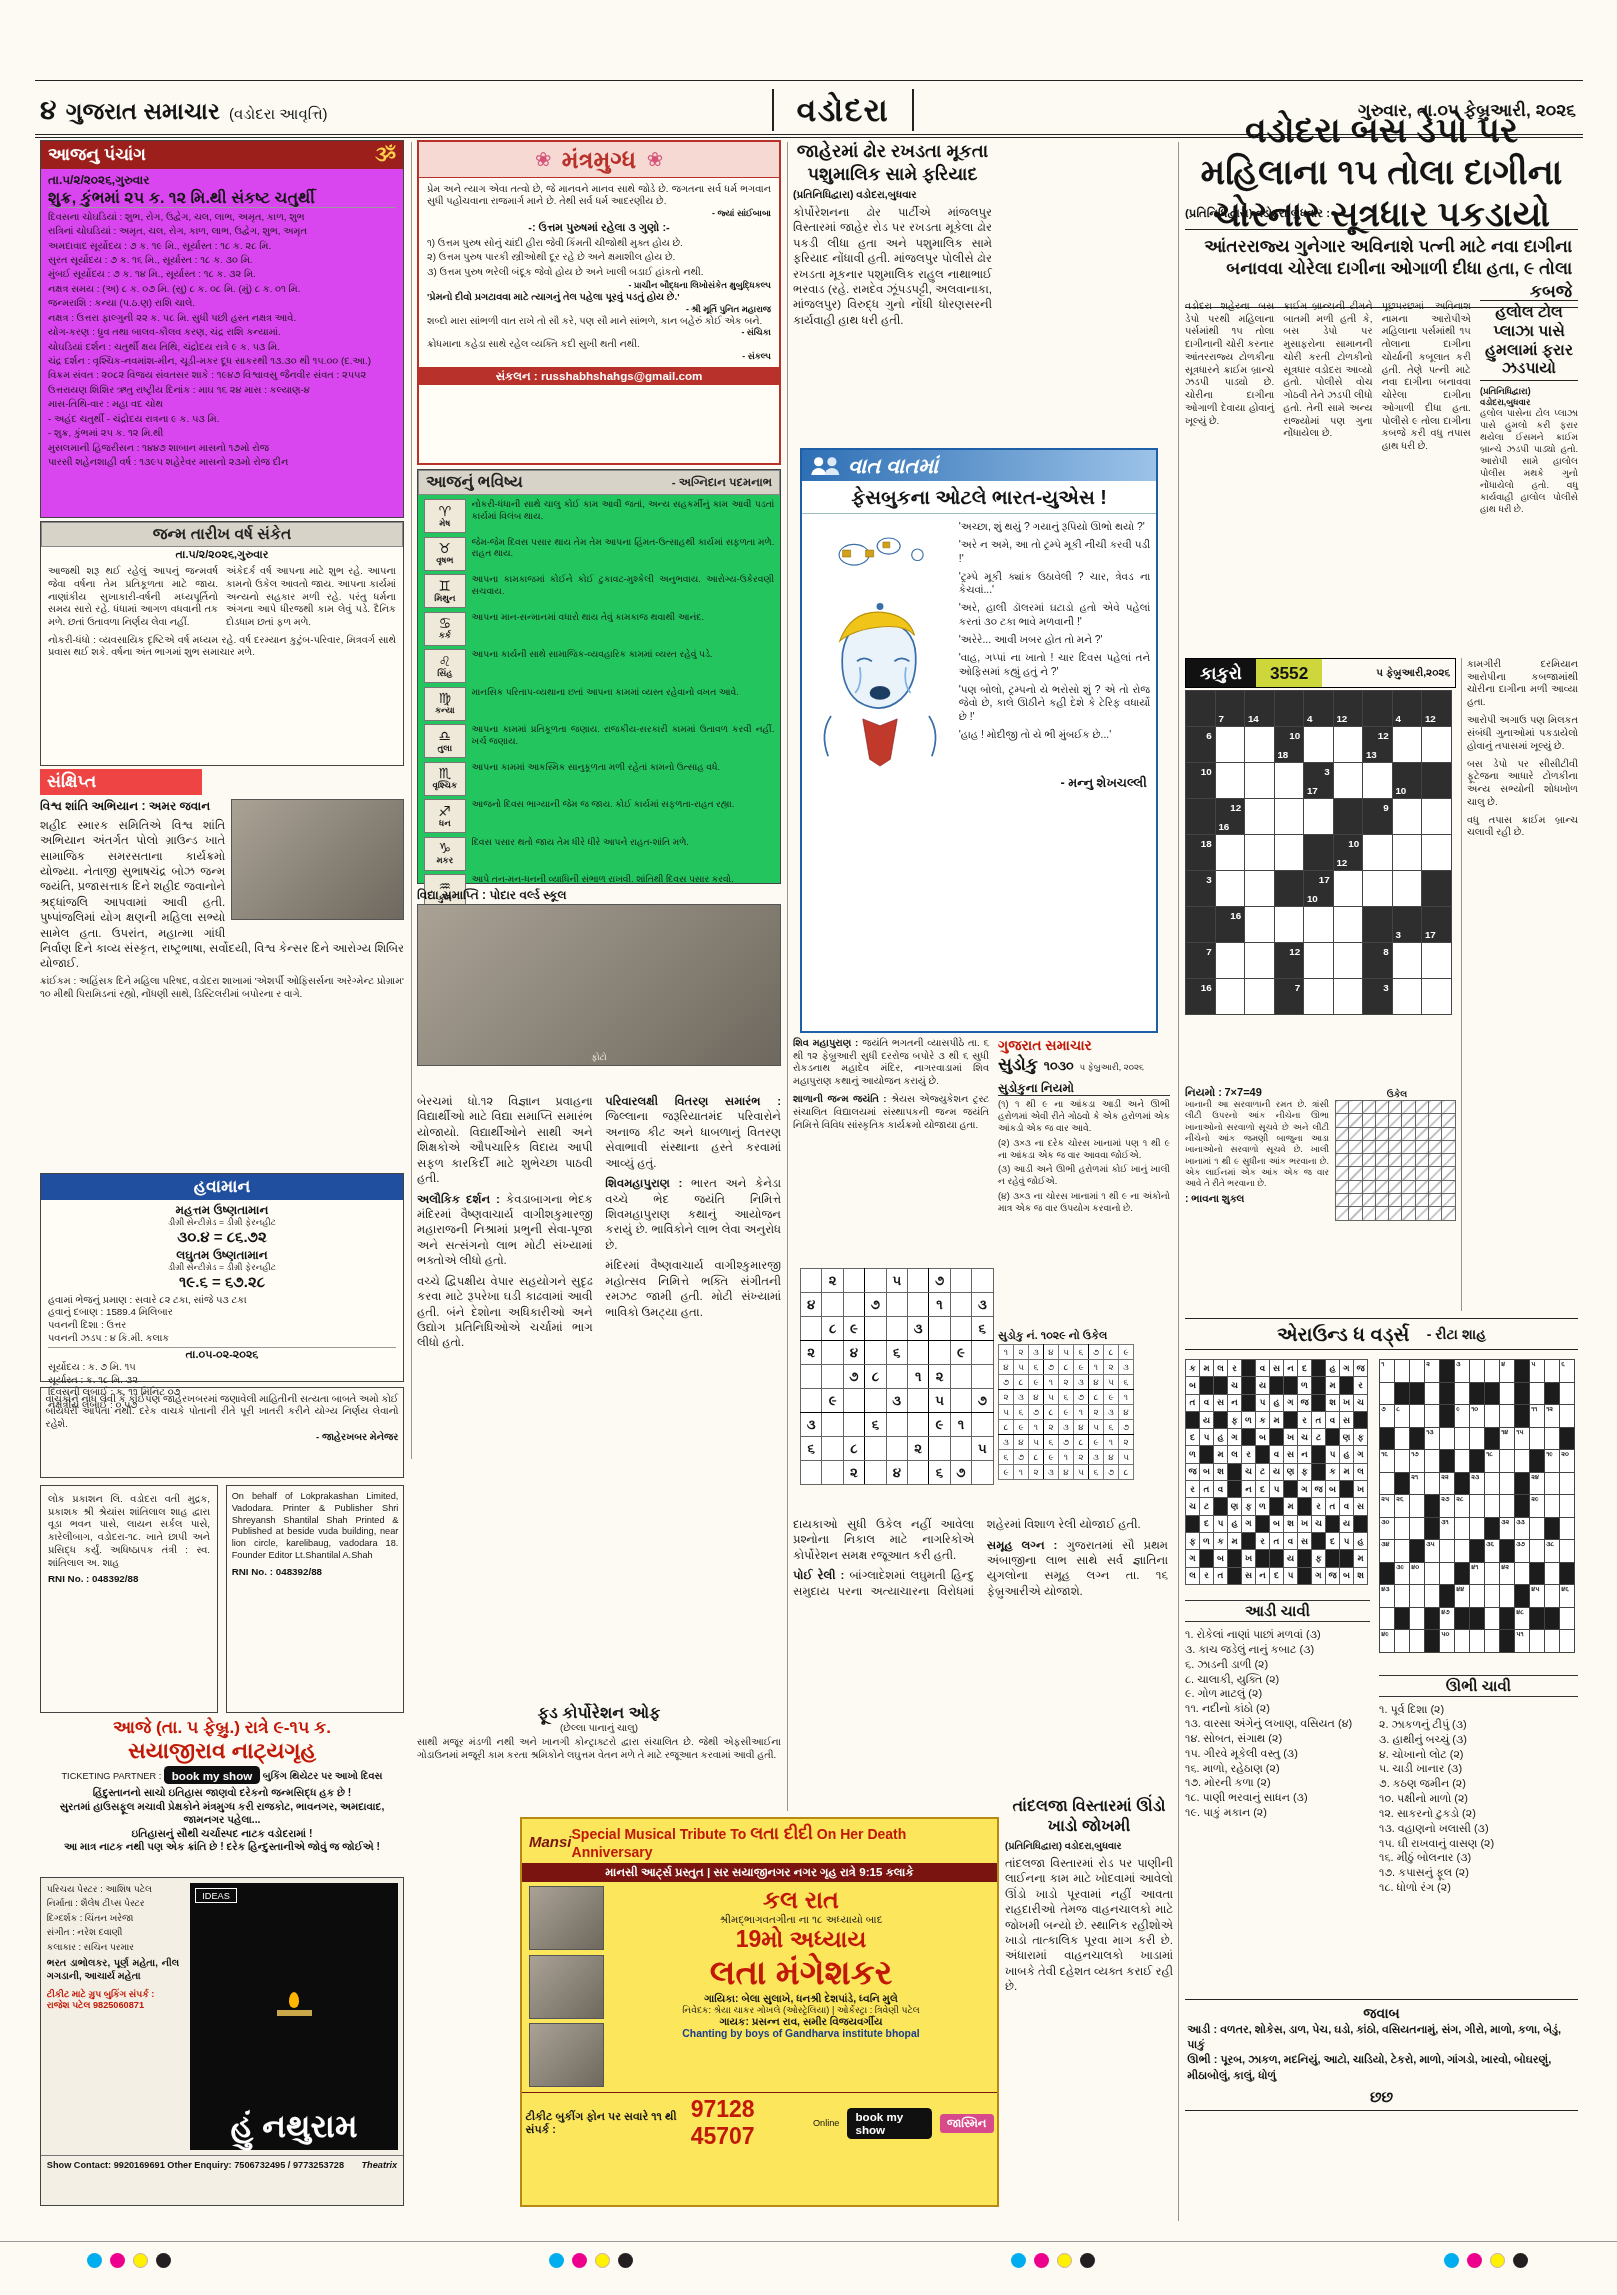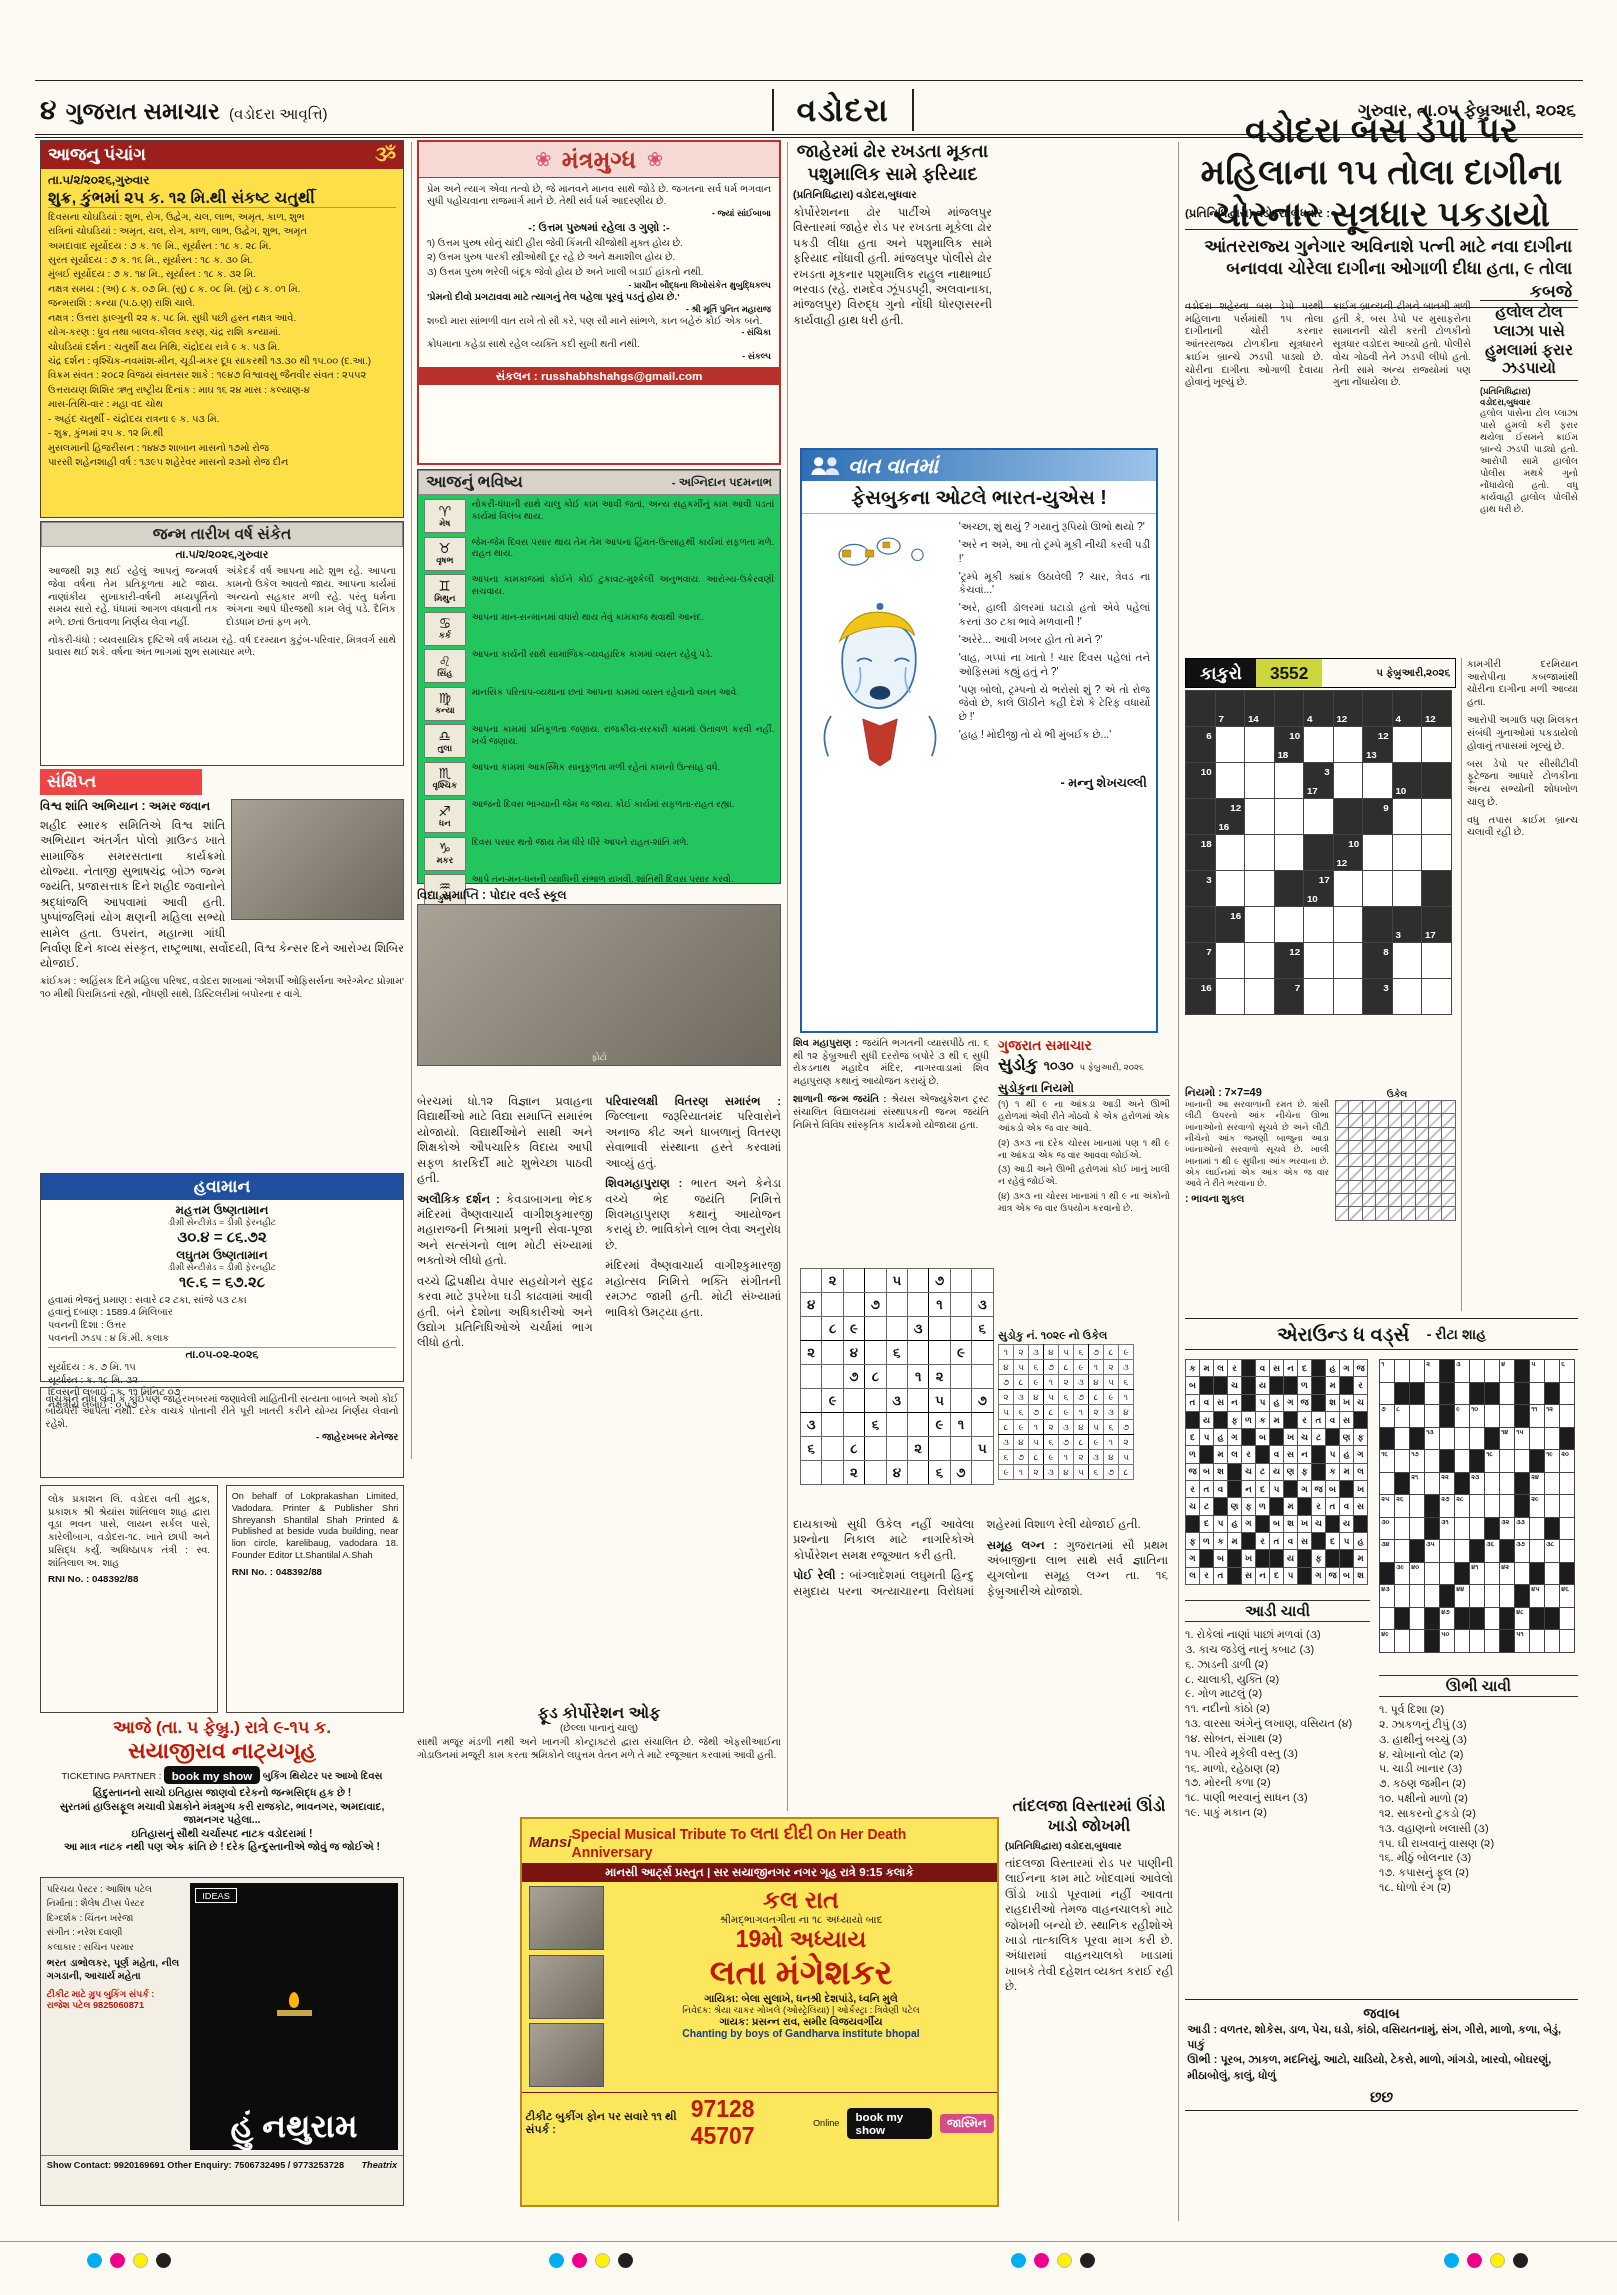--- a/index.html
+++ b/index.html
@@ -104,21 +104,21 @@
     </div>
     <div class="city-box">વડોદરા</div>
     <div class="dateline">ગુરુવાર, તા.૦૫ ફેબ્રુઆરી, ૨૦૨૬</div>
   </div>
   <div class="abs dbl" style="left:35px;top:134px;width:1548px"></div>
 
   <div class="vline" style="left:411px;top:142px;height:1317px"></div>
   <div class="vline" style="left:787px;top:142px;height:1669px"></div>
   <div class="vline" style="left:1178px;top:142px;height:2079px"></div>
 
-  <div class="abs boxed" style="left:40px;top:140px;width:364px;height:378px;background:#fde047">
+  <div class="abs boxed" style="left:40px;top:140px;width:364px;height:378px;background:#d946ef">
     <div class="bar bar-maroon" style="justify-content:space-between">
       <span class="sec-title">આજનુ પંચાંગ</span>
       <span style="font-size:19.6px;color:#ffd34d">ૐ</span>
     </div>
     <div style="padding:4.6px 7px">
       <div class="b" style="font-size:12px">તા.૫/૨/૨૦૨૬,ગુરુવાર</div>
       <div class="b" style="font-size:16px;margin:2.3px 0;border-bottom:0.6px solid #999;padding-bottom:0">શુક્ર, કુંભમાં ૨૫ ક. ૧૨ મિ.થી સંકષ્ટ ચતુર્થી</div>
       <div>
           <div class="body-xs" style="margin-bottom:1.7px">દિવસના ચોઘડિયાં : શુભ, રોગ, ઉદ્વેગ, ચલ, લાભ, અમૃત, કાળ, શુભ</div>
           <div class="body-xs" style="margin-bottom:1.7px">રાત્રિનાં ચોઘડિયાં : અમૃત, ચલ, રોગ, કાળ, લાભ, ઉદ્વેગ, શુભ, અમૃત</div>
@@ -757,20 +757,21 @@
     <div class="b" style="font-size:35px;line-height:1.2;text-align:center">વડોદરા બસ ડેપો પર મહિલાના ૧૫ તોલા દાગીના ચોરનાર સૂત્રધાર પકડાયો</div>
   </div>
   <div class="abs b" style="left:1185px;top:206px;width:393px;font-size:11.6px">(પ્રતિનિધિદ્વારા) વડોદરા,બુધવાર :</div>
   <div class="abs sub-head" style="left:1185px;top:229px;width:393px">આંતરરાજ્ય ગુનેગાર અવિનાશે પત્ની માટે નવા દાગીના બનાવવા ચોરેલા દાગીના ઓગાળી દીધા હતા, ૯ તોલા કબજે</div>
   <div class="abs" style="left:1185px;top:300px;width:393px;height:354px;display:flex;gap:9.2px">
     <div style="flex:1;display:flex;gap:9.2px">
       <div class="body-xs" style="flex:1">વડોદરા શહેરના બસ ડેપો પરથી મહિલાના પર્સમાંથી ૧૫ તોલા દાગીનાની ચોરી કરનાર આંતરરાજ્ય ટોળકીના સૂત્રધારને ક્રાઈમ બ્રાન્ચે ઝડપી પાડ્યો છે. ચોરીના દાગીના ઓગાળી દેવાયા હોવાનું ખૂલ્યું છે.</div>
 
       <div class="body-xs" style="flex:1">ક્રાઈમ બ્રાન્ચની ટીમને બાતમી મળી હતી કે, બસ ડેપો પર મુસાફરોના સામાનની ચોરી કરતી ટોળકીનો સૂત્રધાર વડોદરા આવ્યો હતો. પોલીસે વોચ ગોઠવી તેને ઝડપી લીધો હતો. તેની સામે અન્ય રાજ્યોમાં પણ ગુના નોંધાયેલા છે.</div>
 
+      <div class="body-xs" style="flex:1">પૂછપરછમાં અવિનાશ નામના આરોપીએ મહિલાના પર્સમાંથી ૧૫ તોલાના દાગીના ચોર્યાની કબૂલાત કરી હતી. તેણે પત્ની માટે નવા દાગીના બનાવવા ચોરેલા દાગીના ઓગાળી દીધા હતા. પોલીસે ૯ તોલા દાગીના કબજે કરી વધુ તપાસ હાથ ધરી છે.</div>
     </div>
     <div style="width:98px">
       <div class="mini-head">હલોલ ટોલ પ્લાઝા પાસે હુમલામાં ફરાર ઝડપાયો</div>
       <div class="b" style="font-size:8.7px">(પ્રતિનિધિદ્વારા) વડોદરા,બુધવાર</div>
       <div class="body-xs" style="font-size:9.2px">હલોલ પાસેના ટોલ પ્લાઝા પાસે હુમલો કરી ફરાર થયેલા ઈસમને ક્રાઈમ બ્રાન્ચે ઝડપી પાડ્યો હતો. આરોપી સામે હાલોલ પોલીસ મથકે ગુનો નોંધાયેલો હતો. વધુ કાર્યવાહી હાલોલ પોલીસે હાથ ધરી છે.</div>
     </div>
   </div>
 
   <div class="abs" style="left:1185px;top:658px;width:271px">
     <div style="display:flex;align-items:center;gap:0;border:1.2px solid #000">

